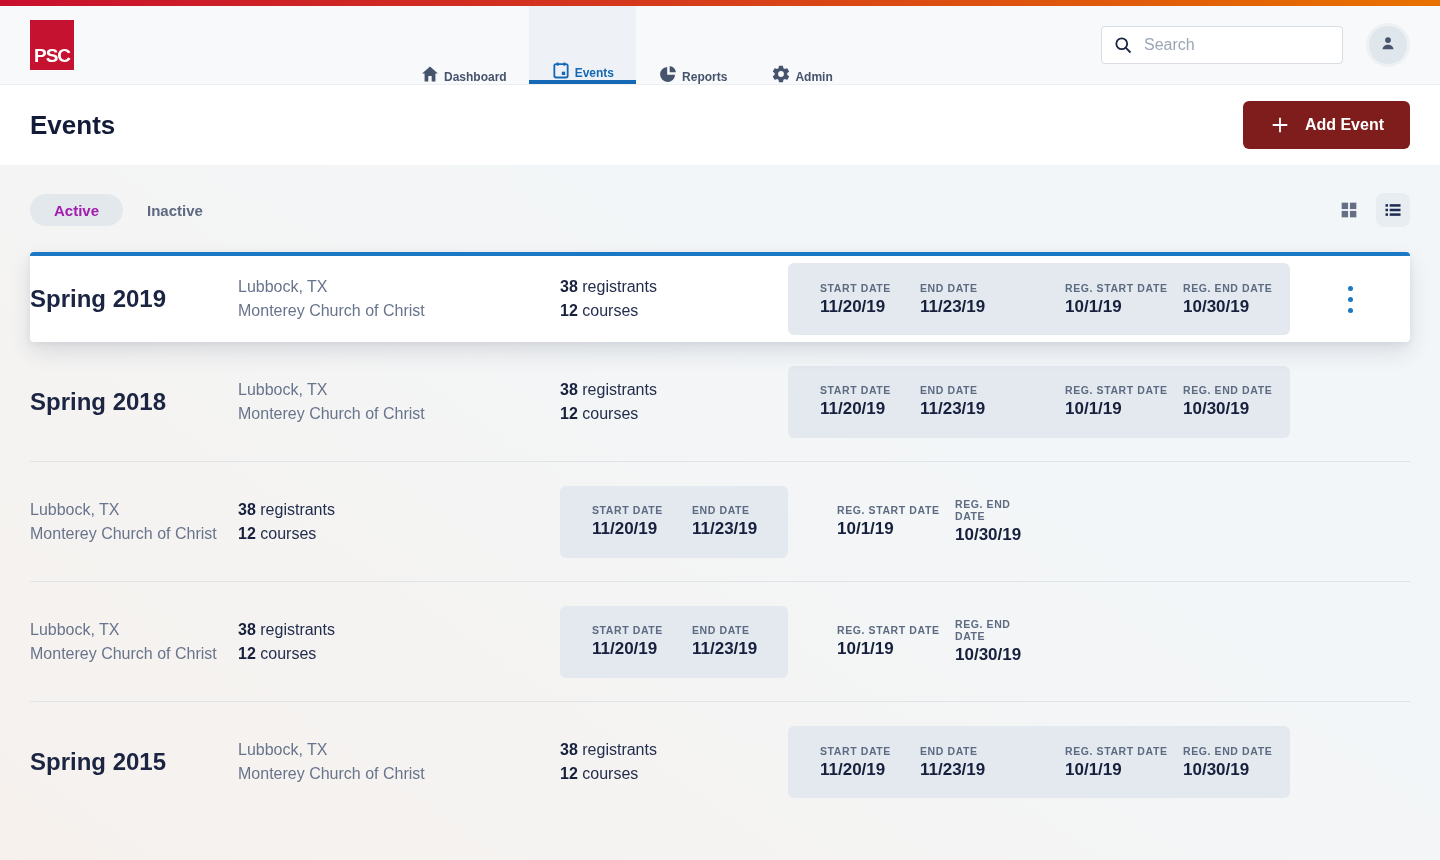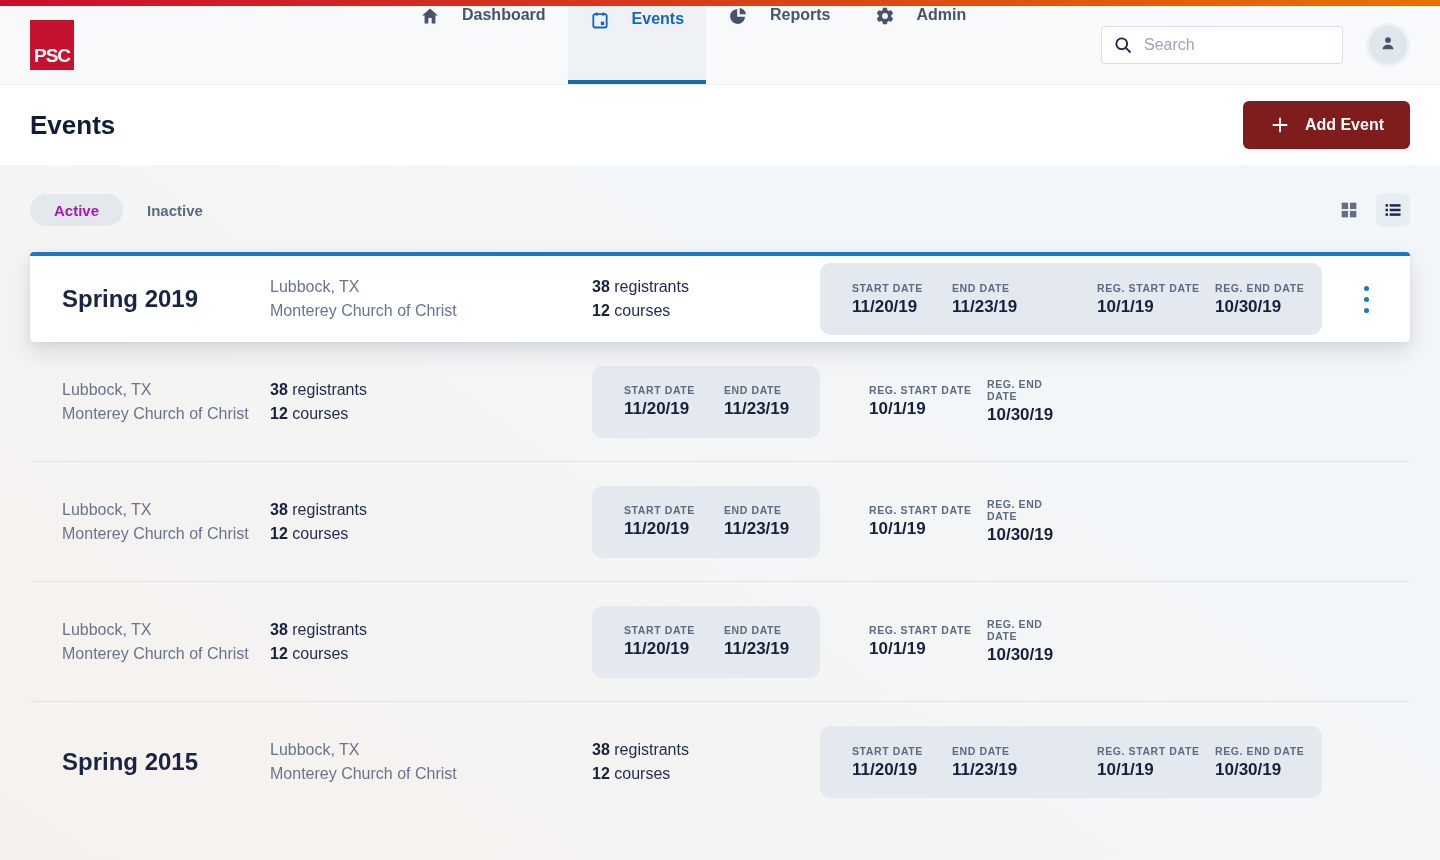--- a/index.html
+++ b/index.html
@@ -17,22 +17,22 @@
     display: flex; align-items: center; border-bottom: 1px solid #edf0f3;
   }
   .logo {
     width: 44px; height: 50px; margin-left: 30px; background: #c41230;
     color: #fff; font-weight: bold; font-size: 19px; letter-spacing: -1px;
     display: flex; align-items: flex-end; justify-content: center; padding-bottom: 3px;
     cursor: pointer;
   }
   .nav-items { position: absolute; left: 398px; top: 0; height: 100%; display: flex; align-items: stretch; }
   .nav-item {
-    display: flex; align-items: flex-start; gap: 22px; padding: 0 22px;
-    color: #46536d; font-size: 16px; font-weight: 600; cursor: pointer;
+    display: flex; align-items: flex-end; gap: 4px; padding: 0 22px;
+    color: #46536d; font-size: 12px; font-weight: 600; cursor: pointer;
   }
   .nav-item .nav-icon { display: flex; align-items: center; }
   .nav-item.active {
     background: #eef2f6; color: #1568b3; border-bottom: 4px solid #1568b3; padding-top: 4px;
   }
   .nav-right { margin-left: auto; display: flex; align-items: center; gap: 26px; padding-right: 33px; }
   .search-wrap { position: relative; }
   .search-wrap .search-icon { position: absolute; left: 12px; top: 50%; transform: translateY(-50%); color: #1b2442; display: flex; }
   .search-input {
     width: 242px; height: 38px; border: 1px solid #d8dee4; border-radius: 4px;
@@ -72,35 +72,35 @@
   .pill.inactive { color: #5d6980; font-weight: 600; }
   .view-toggles { margin-left: auto; display: flex; align-items: center; gap: 14px; }
   .view-btn { display: flex; align-items: center; justify-content: center; cursor: pointer; border: none; background: transparent; padding: 0; }
   .view-btn.grid { color: #646f86; width: 26px; height: 26px; }
   .view-btn.list-active { width: 34px; height: 34px; border-radius: 8px; background: #e8edf1; color: #1d2b50; }
 
   
   .event-list { margin: 0 30px; }
   .event-row {
     display: grid; grid-template-columns: 208px 322px 228px 502px 1fr;
-    align-items: center; padding-left: 32px; cursor: pointer;
+    align-items: center; cursor: pointer;
   }
   .event-row.selected {
     background: #fff; height: 90px; border-top: 4px solid #1a78c4; border-radius: 4px;
     box-shadow: 0 10px 22px rgba(27,42,74,.12), 0 2px 6px rgba(27,42,74,.06);
     position: relative; z-index: 2;
   }
   .event-row:not(.selected) { height: 120px; border-bottom: 1px solid #dfe4e9; }
   .event-row:not(.selected):last-child { border-bottom: none; }
   .event-title { font-size: 24px; font-weight: 600; color: #1b2442; }
   .event-location { font-size: 16px; line-height: 24px; color: #68748c; }
   .event-stats { font-size: 16px; line-height: 24px; color: #232d4d; }
   .event-stats .num { font-weight: 700; color: #17203d; }
   .date-panel {
-    background: #e3e9ee; border-radius: 11px; height: 72px;
+    background: #e3e9ee; border-radius: 6px; height: 72px;
     display: grid; grid-template-columns: 100px 145px 118px auto;
     align-items: center; padding-left: 32px;
   }
   .date-label { font-size: 10.5px; font-weight: 600; letter-spacing: .6px; color: #5c6b82; text-transform: uppercase; }
   .date-value { font-size: 17px; font-weight: 700; color: #17203d; margin-top: 3px; }
   .row-menu {
     justify-self: center; background: transparent; border: none; cursor: pointer;
     display: flex; flex-direction: column; gap: 6px; padding: 10px;
   }
   .row-menu .dot { width: 5px; height: 5px; border-radius: 50%; background: #1a78c4; }
@@ -245,20 +245,21 @@
       </div>
     </div>
     <button class="row-menu">
       <span class="dot"></span>
       <span class="dot"></span>
       <span class="dot"></span>
     </button>
   </div>
 
   <div class="event-row">
+    <div class="event-title">Spring 2018</div>
     <div class="event-location">
       <div>Lubbock, TX</div>
       <div>Monterey Church of Christ</div>
     </div>
     <div class="event-stats">
       <div><span class="num">38</span> <span>registrants</span></div>
       <div><span class="num">12</span> <span>courses</span></div>
     </div>
     <div class="date-panel">
       <div>

